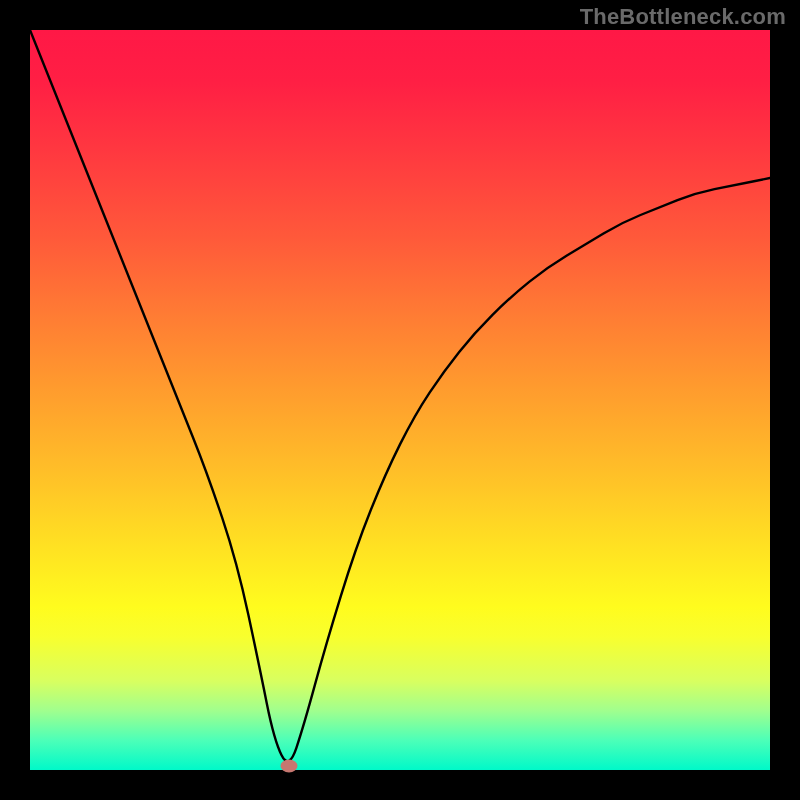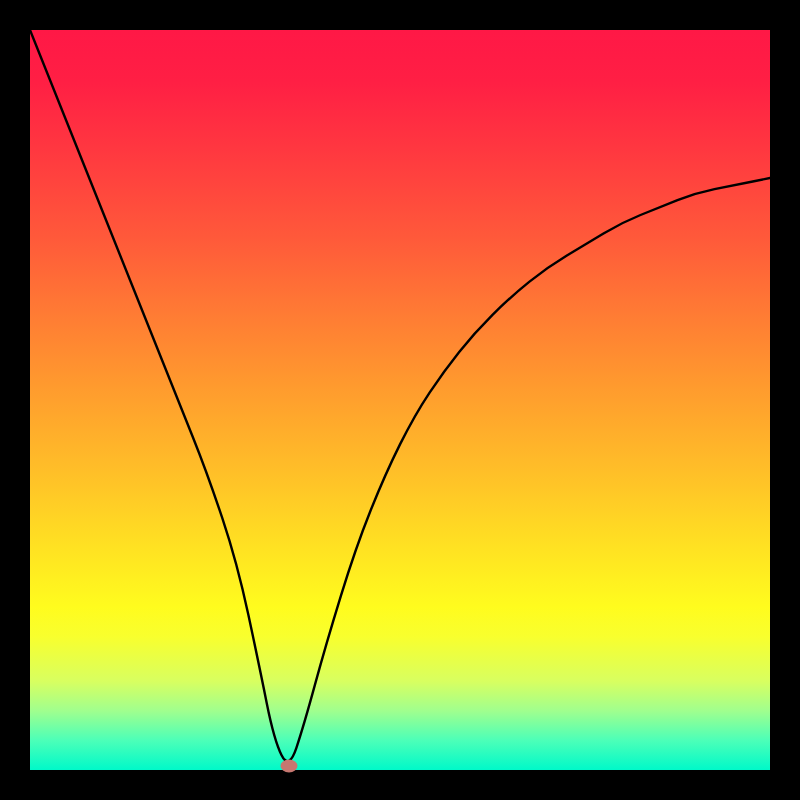--- a/index.html
+++ b/index.html
@@ -61,20 +61,21 @@
     height: 13px;
     border-radius: 50%;
     background: #c77770;
     transform: translate(-50%, -50%);
   }
 </style>
 </head>
 <body>
 
 <div class="frame">
+  <div class="watermark">TheBottleneck.com</div>
 
   <div class="plot">
     <div class="gradient-bg"></div>
 
     <svg class="curve" viewBox="0 0 740 740" preserveAspectRatio="none">
       <path id="curve-path" d="M 0.00 0.00 Q 29.60 74.00 44.40 111.00 Q 59.20 148.00 74.00 185.00 Q 88.80 222.00 103.60 259.00 Q 118.40 296.00 133.20 333.00 Q 148.00 370.00 162.80 407.00 Q 177.60 444.00 192.40 488.40 Q 207.20 532.80 218.30 584.60 Q 229.40 636.40 236.80 673.40 Q 244.20 710.40 251.60 725.20 Q 259.00 740.00 266.40 717.80 Q 273.80 695.60 284.90 654.90 Q 296.00 614.20 310.80 566.10 Q 325.60 518.00 340.40 481.00 Q 355.20 444.00 370.00 414.40 Q 384.80 384.80 399.60 362.60 Q 414.40 340.40 429.20 321.90 Q 444.00 303.40 462.50 284.90 Q 481.00 266.40 499.50 251.60 Q 518.00 236.80 536.50 225.70 Q 555.00 214.60 573.50 203.50 Q 592.00 192.40 610.50 185.00 Q 629.00 177.60 647.50 170.20 Q 666.00 162.80 684.50 159.10 Q 703.00 155.40 721.50 151.70 T 740.00 148.00" fill="none" stroke="#000" stroke-width="2.4" stroke-linecap="round"></path>
     </svg>
 
     <div class="marker" id="min-marker" style="left: 259px; top: 736.3px;"></div>
   </div>

